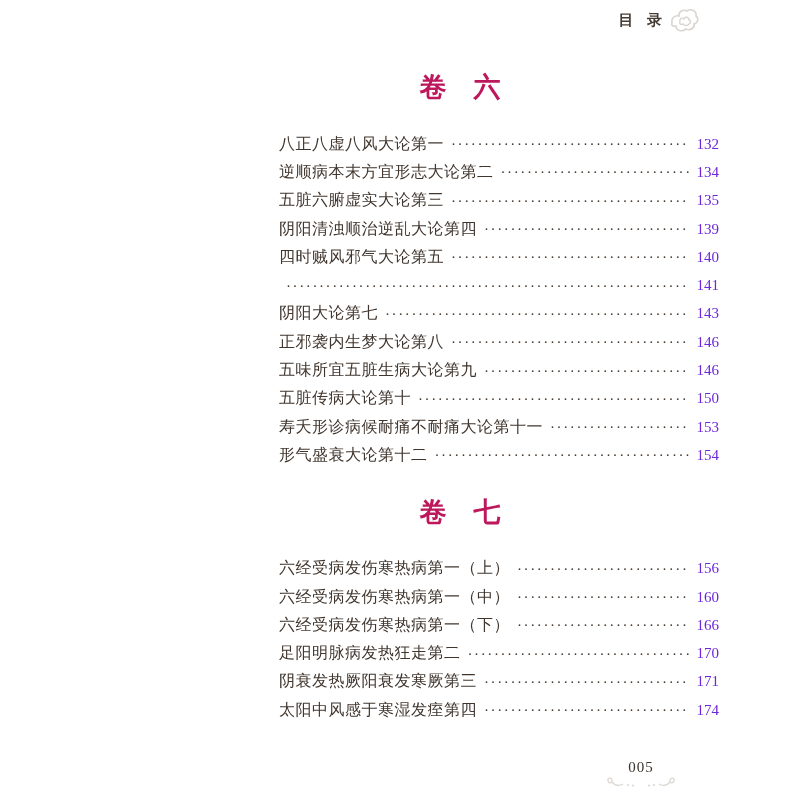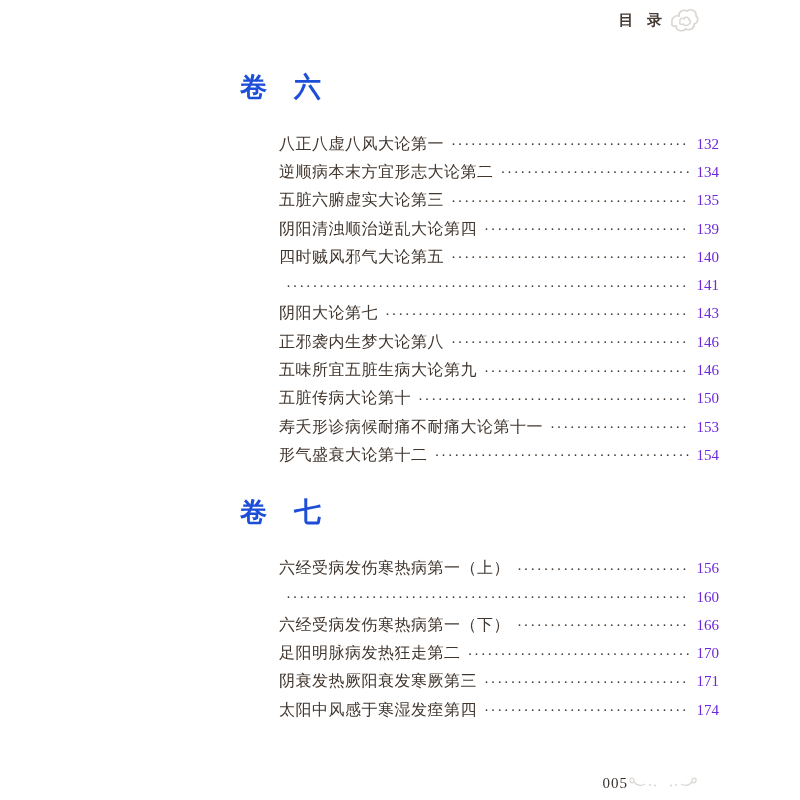--- a/index.html
+++ b/index.html
@@ -35,24 +35,24 @@
 
   
   .content {
     position: absolute;
     left: 240px; top: 45px;
     width: 440px;
   }
   .volume-heading {
     margin: 25px 0 26px 0;
     height: 34px; line-height: 34px;
-    text-align: left;
+    text-align: center;
     font-size: 27px;
     font-weight: bold;
-    color: #1d4ed8;
+    color: #be185d;
     white-space: pre;
   }
   .entry-list { width: 100%; margin-left: 39px; }
   .toc-entry {
     display: flex;
     align-items: center;
     height: 28.3px;
     font-size: 16px;
     color: #40362e;
   }
@@ -78,22 +78,22 @@
     font-size: 15px;
     color: #6d28d9;
     min-width: 26px;
     text-align: right;
     white-space: nowrap;
   }
 
   
   .page-footer {
     position: absolute;
-    right: 102px; bottom: 8px;
-    display: flex; align-items: center;
+    right: 124px; bottom: 8px;
+    display: flex; flex-direction: column; align-items: center;
   }
   .footer-page-number {
     font-size: 15px;
     color: #3a322c;
     letter-spacing: 1px;
     line-height: 14px;
   }
   .footer-ornament { margin-top: 0px; }
 </style>
 </head>
@@ -191,20 +191,21 @@
   <section class="toc-section">
     <h2 class="volume-heading">卷　七</h2>
     <div class="entry-list">
   <div class="toc-entry">
     <span class="entry-title">六经受病发伤寒热病第一（上）</span>
     <span class="dot-leader"></span>
     <span class="entry-page">156</span>
   </div>
 
   <div class="toc-entry">
+    <span class="entry-title">六经受病发伤寒热病第一（中）</span>
     <span class="dot-leader"></span>
     <span class="entry-page">160</span>
   </div>
 
   <div class="toc-entry">
     <span class="entry-title">六经受病发伤寒热病第一（下）</span>
     <span class="dot-leader"></span>
     <span class="entry-page">166</span>
   </div>
 

